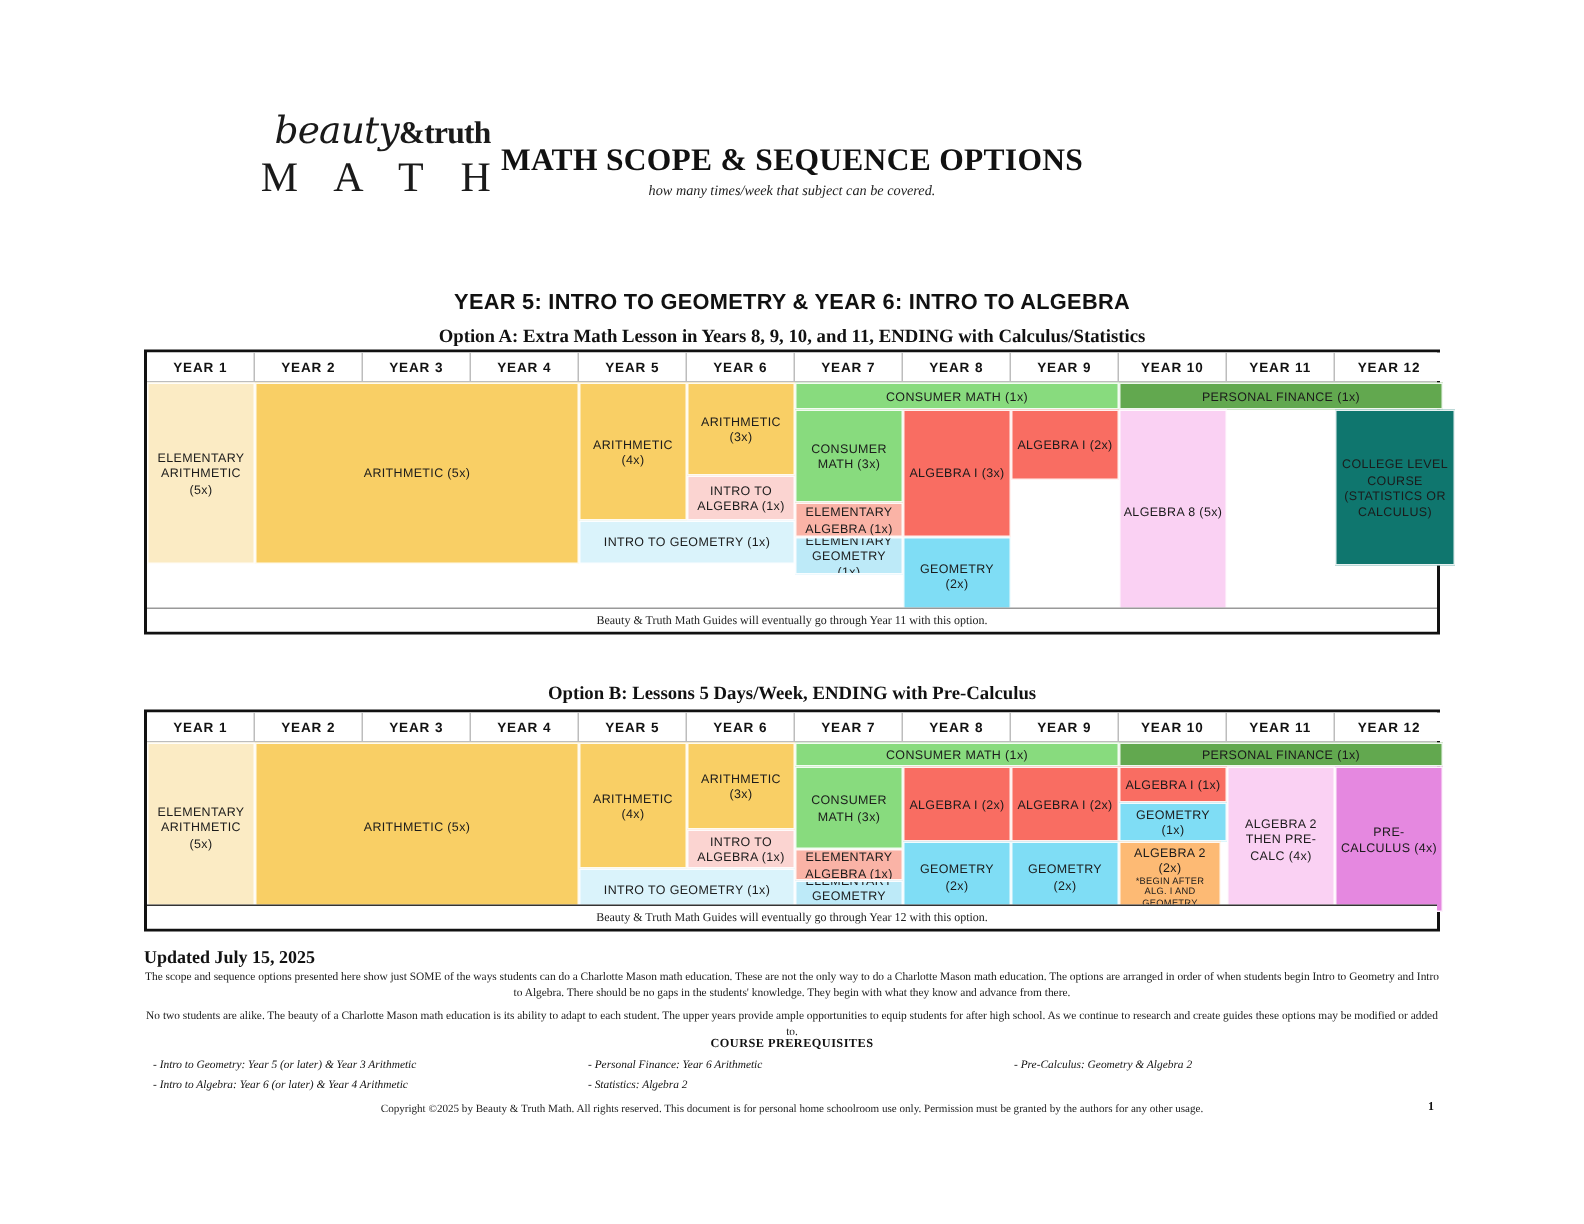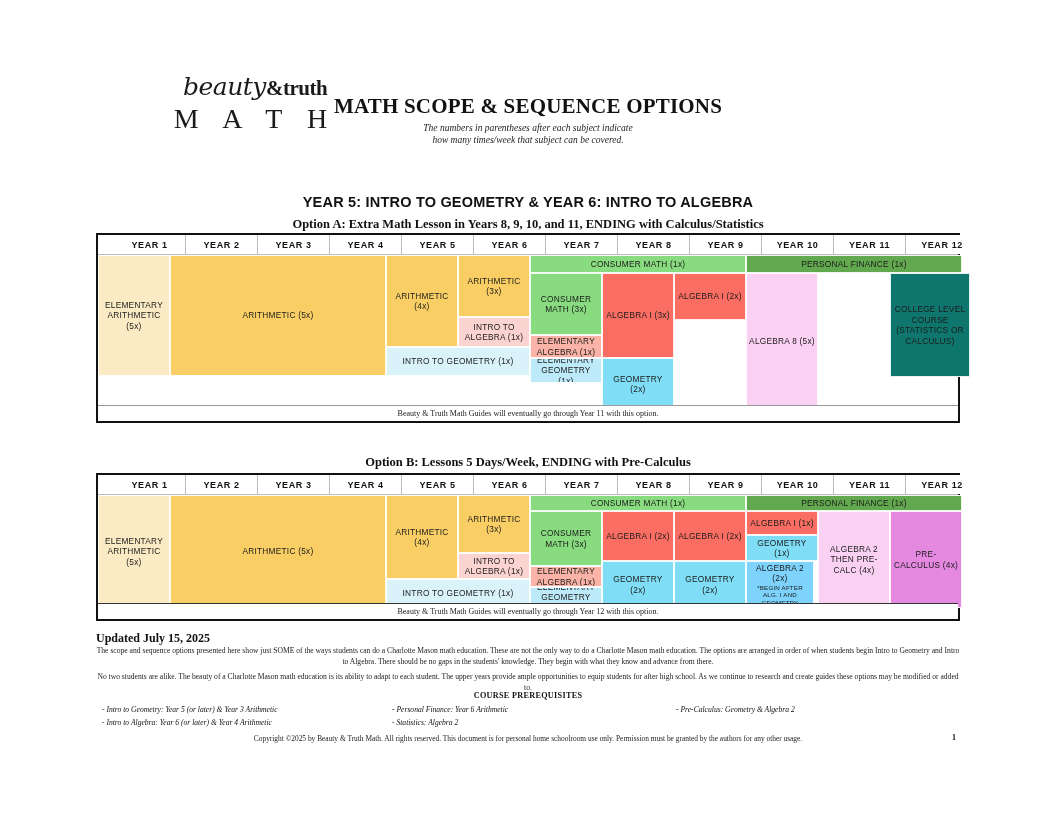--- a/index.html
+++ b/index.html
@@ -51,21 +51,21 @@
   .tbl{
     position:absolute;
     border:2px solid #111;
     background:#fff;
     box-sizing:border-box;
   }
   .tbl-inner{position:relative;width:100%;height:100%;}
 
   .yearhead{
     position:absolute;top:0;left:0;right:0;height:20px;
-    display:flex;border-bottom:1px solid #bdbdbd;box-sizing:border-box;padding-left:16px;
+    display:flex;border-bottom:1px solid #bdbdbd;box-sizing:border-box;
   }
   .yh{
     flex:0 0 auto;display:flex;align-items:center;justify-content:center;
     font-size:9px;font-weight:bold;letter-spacing:0.6px;color:#111;
     border-right:1px solid #bdbdbd;box-sizing:border-box;height:100%;
     background:#fff;
   }
   .yh:last-child{border-right:none;}
 
   .grid{position:absolute;left:0;top:20px;right:0;bottom:0;}
@@ -122,21 +122,20 @@
 
 <div class="page">
 
   <div class="header">
     <div class="logo">
       <div class="logo-script"><span>beauty</span><span class="amp bold">&amp;</span><span class="bold">truth</span></div>
       <div class="logo-word">M A T H</div>
     </div>
     <div class="doc-title">MATH SCOPE &amp; SEQUENCE OPTIONS</div>
     <div class="doc-sub">
-      <div>The numbers in parentheses after each subject indicate</div>
       <div>how many times/week that subject can be covered.</div>
     </div>
   </div>
 
   <div class="section-title" style="top:194px;">YEAR 5: INTRO TO GEOMETRY &amp; YEAR 6: INTRO TO ALGEBRA</div>
   <div class="option-title" style="top:217px;">Option A: Extra Math Lesson in Years 8, 9, 10, and 11, ENDING with Calculus/Statistics</div>
 
   <div class="tbl" id="table-a" style="left: 96px; top: 233px; width: 864px; height: 190px;">
     <div class="tbl-inner">
       <div class="yearhead" id="yearhead-a">
@@ -270,21 +269,21 @@
           </div>
           <div class="cell" style="left: 576px; top: 66px; width: 72px; height: 47px; background: rgb(127, 221, 245);">
             <span>GEOMETRY (2x)</span>
           </div>
           <div class="cell" style="left: 648px; top: 16px; width: 72px; height: 24px; background: rgb(249, 109, 98);">
             <span>ALGEBRA I (1x)</span>
           </div>
           <div class="cell" style="left: 648px; top: 40px; width: 72px; height: 26px; background: rgb(127, 221, 245);">
             <span>GEOMETRY (1x)</span>
           </div>
-          <div class="cell" style="left: 648px; top: 66px; width: 68px; height: 47px; background: #7dd3fc;">
+          <div class="cell" style="left: 648px; top: 66px; width: 68px; height: 47px; background: #fdba74;">
             <span>ALGEBRA 2 (2x)<br><span class="sub">*BEGIN AFTER ALG. I AND GEOMETRY</span></span>
           </div>
           <div class="cell" style="left: 720px; top: 16px; width: 72px; height: 97px; background: rgb(250, 209, 243);">
             <span>ALGEBRA 2 THEN PRE-CALC (4x)</span>
           </div>
           <div class="cell" style="left: 792px; top: 16px; width: 72px; height: 97px; background: rgb(229, 136, 224);">
             <span>PRE-CALCULUS (4x)</span>
           </div>
         </div>
       <div class="footnote footnote-b">Beauty &amp; Truth Math Guides will eventually go through Year 12 with this option.</div>

